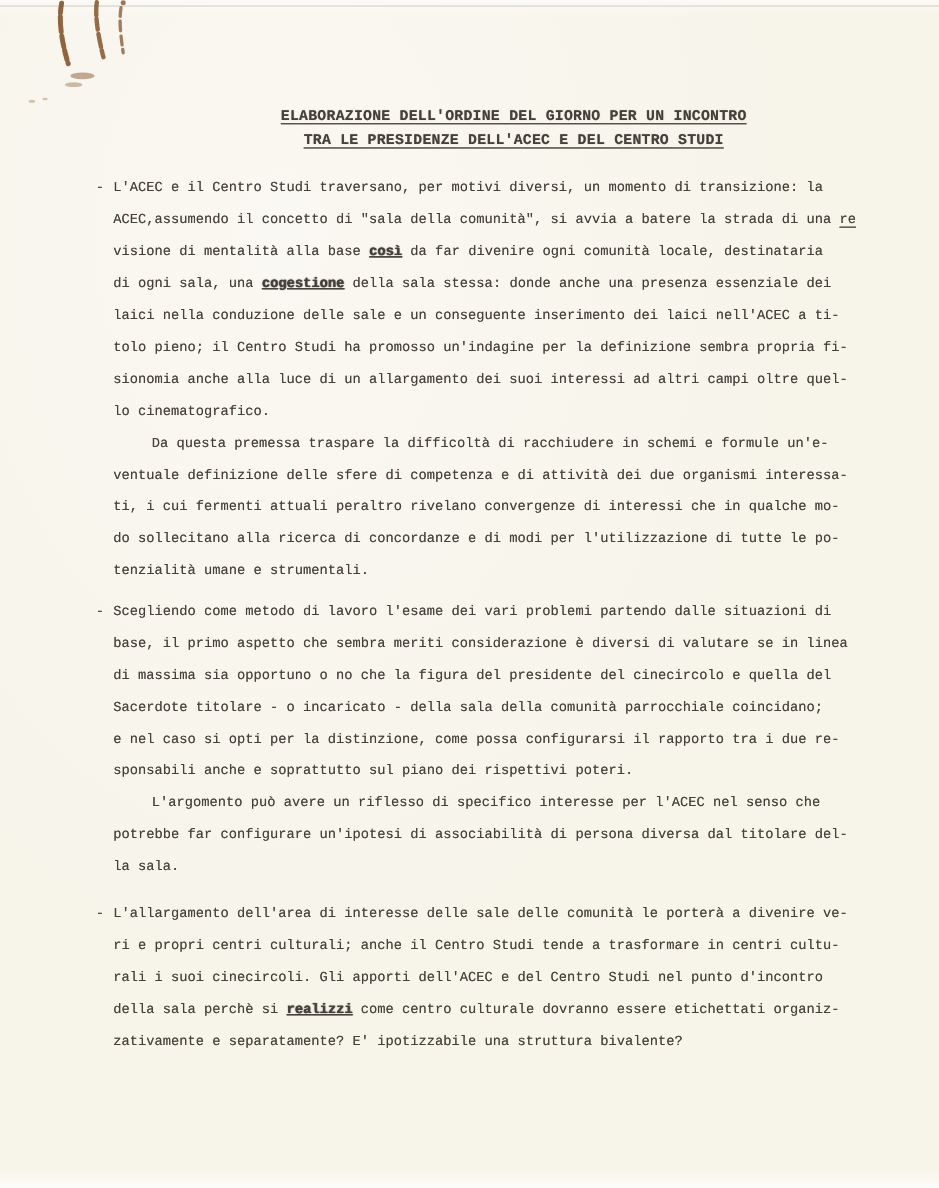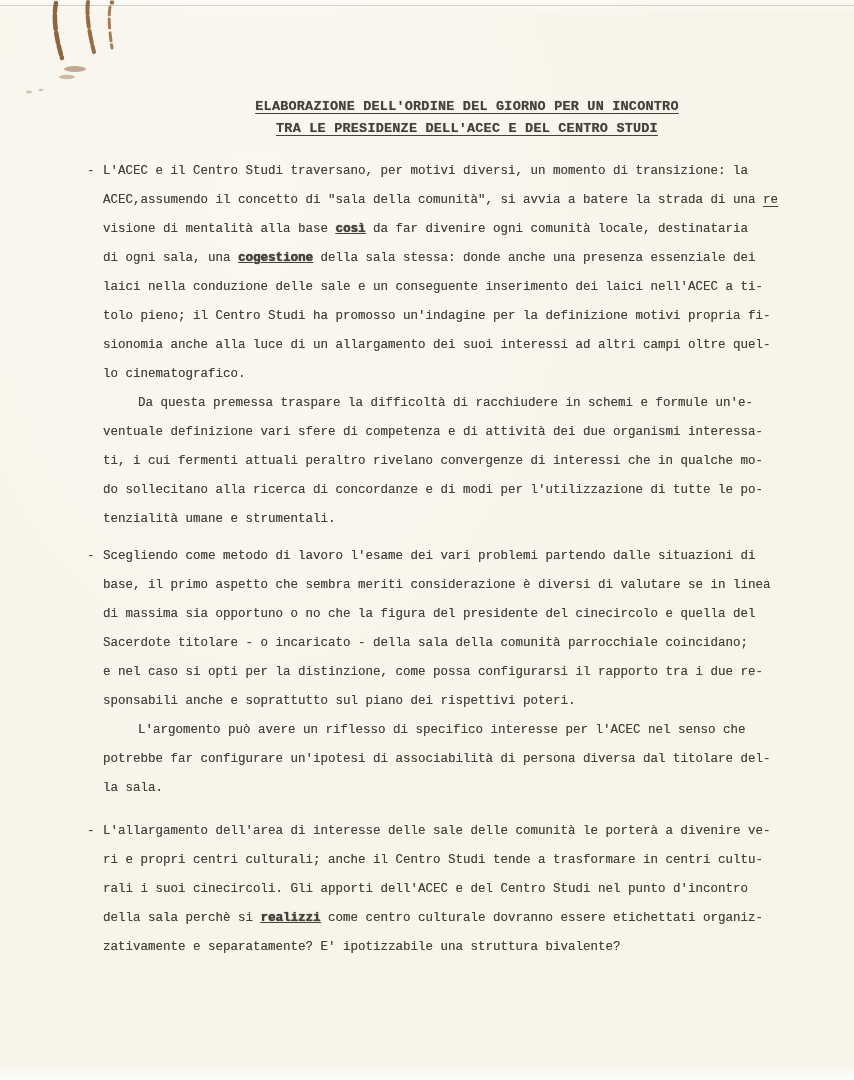--- a/index.html
+++ b/index.html
@@ -94,27 +94,27 @@
   </div>
 
   <div class="doc-body" id="doc-body">
       <div class="para dash">
         <span class="dash">-</span>
         <div class="line">L'ACEC e il Centro Studi traversano, per motivi diversi, un momento di transizione: la</div>
         <div class="line">ACEC,assumendo il concetto di "sala della comunità", si avvia a batere la strada di una <span class="u-end">re</span></div>
         <div class="line">visione di mentalità alla base <span class="overstrike">così</span> da far divenire ogni comunità locale, destinataria</div>
         <div class="line">di ogni sala, una <span class="overstrike">cogestione</span> della sala stessa: donde anche una presenza essenziale dei</div>
         <div class="line">laici nella conduzione delle sale e un conseguente inserimento dei laici nell'ACEC a ti-</div>
-        <div class="line">tolo pieno; il Centro Studi ha promosso un'indagine per la definizione motivi propria fi-</div>
+        <div class="line">tolo pieno; il Centro Studi ha promosso un'indagine per la definizione sembra propria fi-</div>
         <div class="line">sionomia anche alla luce di un allargamento dei suoi interessi ad altri campi oltre quel-</div>
         <div class="line">lo cinematografico.</div>
       </div>
       <div class="para indent">
         <div class="line first-indent">Da questa premessa traspare la difficoltà di racchiudere in schemi e formule un'e-</div>
-        <div class="line">ventuale definizione vari sfere di competenza e di attività dei due organismi interessa-</div>
+        <div class="line">ventuale definizione delle sfere di competenza e di attività dei due organismi interessa-</div>
         <div class="line">ti, i cui fermenti attuali peraltro rivelano convergenze di interessi che in qualche mo-</div>
         <div class="line">do sollecitano alla ricerca di concordanze e di modi per l'utilizzazione di tutte le po-</div>
         <div class="line">tenzialità umane e strumentali.</div>
       </div>
       <div class="para dash">
         <span class="dash">-</span>
         <div class="line">Scegliendo come metodo di lavoro l'esame dei vari problemi partendo dalle situazioni di</div>
         <div class="line">base, il primo aspetto che sembra meriti considerazione è diversi di valutare se in linea</div>
         <div class="line">di massima sia opportuno o no che la figura del presidente del cinecircolo e quella del</div>
         <div class="line">Sacerdote titolare - o incaricato - della sala della comunità parrocchiale coincidano;</div>

